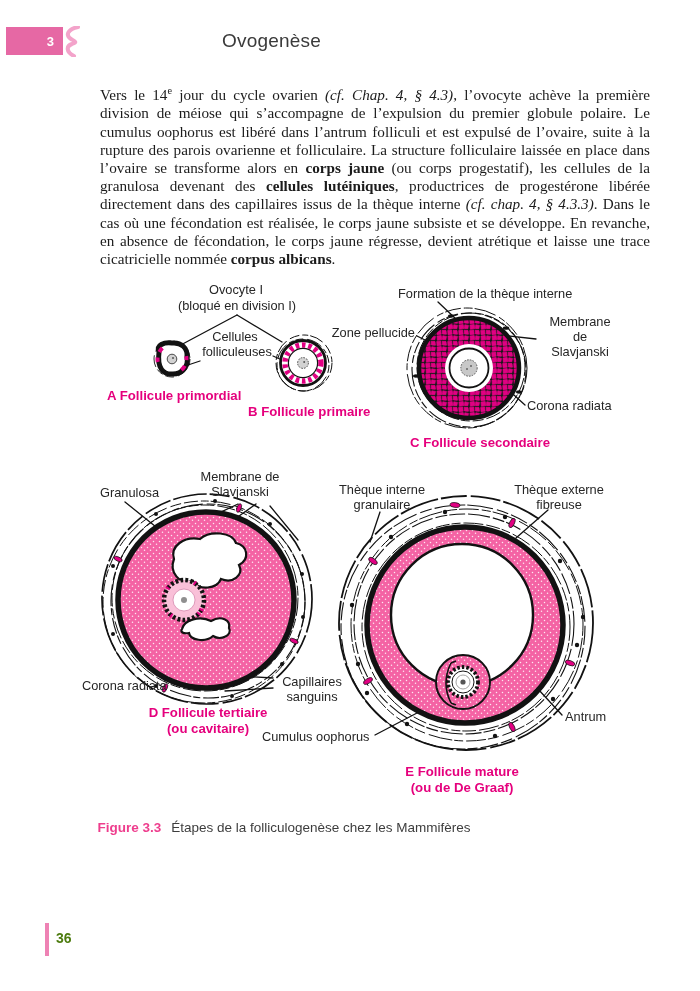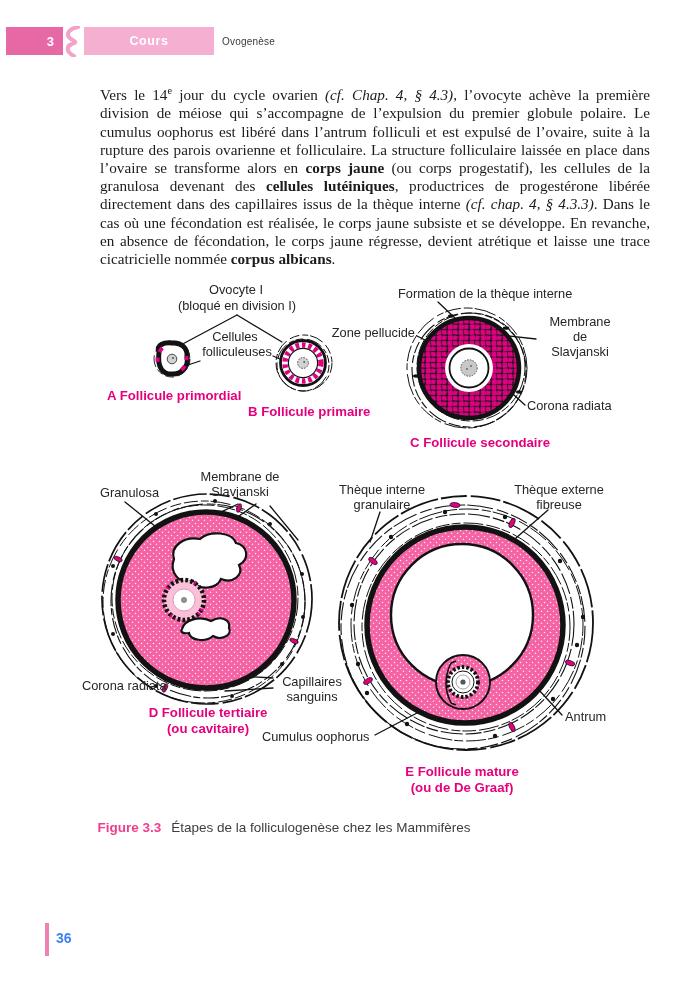--- a/index.html
+++ b/index.html
@@ -6,56 +6,53 @@
   .page{position:relative;width:700px;height:991px;background:#ffffff;overflow:hidden;
         font-family:"Liberation Sans",sans-serif;}
   
   .hdr-box-dark{position:absolute;left:6px;top:27px;width:57px;height:28px;background:#e668a4;
     color:#fff;font-weight:bold;font-size:13px;display:flex;align-items:center;justify-content:flex-end;
     padding-right:9px;box-sizing:border-box;}
   .hdr-glyph{position:absolute;left:62px;top:26px;width:22px;height:31px;}
   .hdr-box-light{position:absolute;left:84px;top:27px;width:130px;height:28px;background:#f5afd0;
     color:#fff;font-weight:bold;font-size:12.5px;letter-spacing:.6px;display:flex;align-items:center;justify-content:center;}
   .hdr-title{position:absolute;left:222px;top:27px;height:28px;display:flex;align-items:center;
-    color:#3a3a3a;font-size:10px;letter-spacing:.2px;}
+    color:#3a3a3a;font-size:19px;letter-spacing:.2px;}
   
   .para{position:absolute;left:100px;top:71px;width:550px;text-align:justify;
     font-family:"Liberation Serif",serif;font-size:15.2px;line-height:18.2px;color:#1b1b1b;}
   .seg-n{font-style:normal}
   .seg-b{font-weight:bold}
   .seg-i{font-style:italic}
   .seg-sup{vertical-align:super;font-size:.68em;line-height:0;}
   
   .fig-svg{position:absolute;left:70px;top:278px;}
   .fl-label{font:12.8px "Liberation Sans",sans-serif;fill:#262626;}
   .fl-caption{font:bold 13.2px "Liberation Sans",sans-serif;fill:#e5007d;}
   .leader{stroke:#121212;stroke-width:1.3;fill:none;stroke-linecap:round;}
   .scr{fill:none;stroke:#121212;}
   
   .figcaption{position:absolute;left:0;top:820px;width:568px;text-align:center;font-size:13.5px;color:#3d3d3d;}
   .figcaption .figlabel{color:#ee3d8d;font-weight:bold;margin-right:10px;}
   
   .pagebar{position:absolute;left:45px;top:923px;width:4px;height:33px;background:#ee82b4;}
-  .pagenum{position:absolute;left:56px;top:930px;font-weight:bold;font-size:14px;color:#3b82f6;text-align:center;}
+  .pagenum{position:absolute;left:56px;top:930px;font-weight:bold;font-size:14px;color:#4d7c0f;text-align:center;}
 </style>
 </head>
 <body>
 
 <div class="page">
 
   <div class="hdr-box-dark">
     <span>3</span>
   </div>
   <div class="hdr-glyph">
     <svg width="22" height="31" viewBox="0 0 22 31">
       <path d="M16,1 C6,3 3,9 9,13 C14,16 15,16 10,18 C4,20 4,26 12,30" fill="none" stroke="#f3a3ca" stroke-width="4" stroke-linecap="round"></path>
     </svg>
-  </div>
-  <div class="hdr-box-light">
-    <span>Cours</span>
   </div>
   <div class="hdr-title">
     <span>Ovogenèse</span>
   </div>
 
   <p class="para"><span class="seg-n">Vers le 14</span><span class="seg-sup">e</span><span class="seg-n"> jour du cycle ovarien </span><span class="seg-i">(cf. Chap. 4, § 4.3)</span><span class="seg-n">, l’ovocyte achève la première division de méiose qui s’accompagne de l’expulsion du premier globule polaire. Le cumulus oophorus est libéré dans l’antrum folliculi et est expulsé de l’ovaire, suite à la rupture des parois ovarienne et folliculaire. La structure folliculaire laissée en place dans l’ovaire se transforme alors en </span><span class="seg-b">corps jaune</span><span class="seg-n"> (ou corps progestatif), les cellules de la granulosa devenant des </span><span class="seg-b">cellules lutéiniques</span><span class="seg-n">, productrices de progestérone libérée directement dans des capillaires issus de la thèque interne </span><span class="seg-i">(cf. chap. 4, § 4.3.3)</span><span class="seg-n">. Dans le cas où une fécondation est réalisée, le corps jaune subsiste et se développe. En revanche, en absence de fécondation, le corps jaune régresse, devient atrétique et laisse une trace cicatricielle nommée </span><span class="seg-b">corpus albicans</span><span class="seg-n">.</span></p>
 
   <svg class="fig-svg" width="570" height="530" viewBox="0 0 570 530">
     <defs>
       <pattern id="pinkdots" width="6" height="6" patternUnits="userSpaceOnUse">

